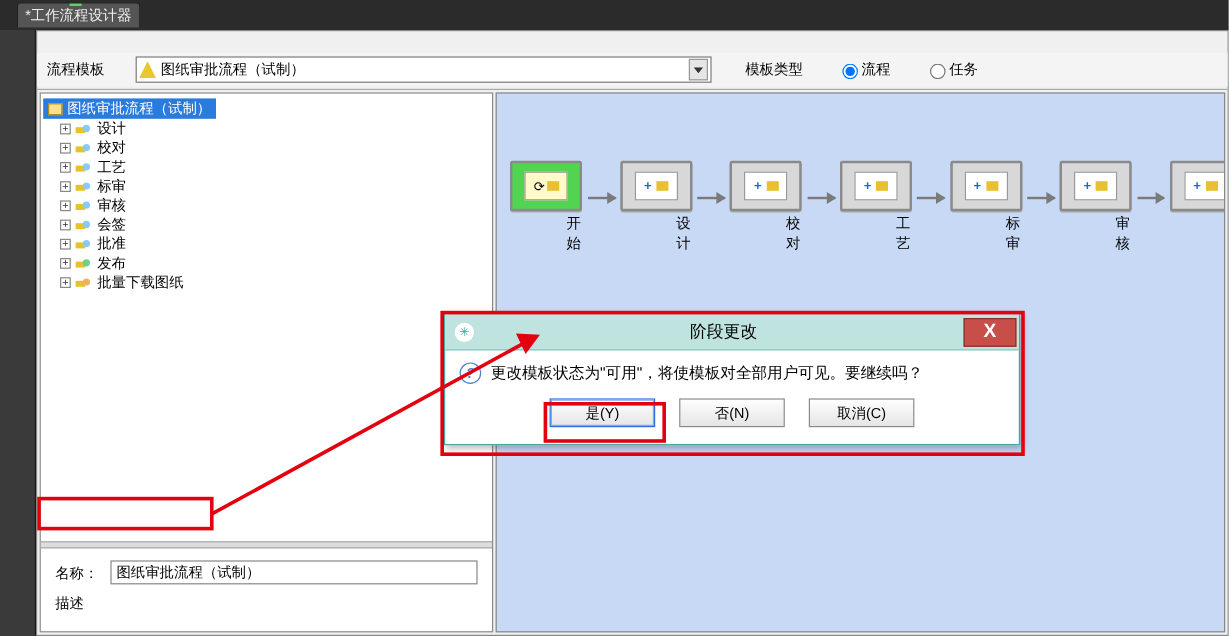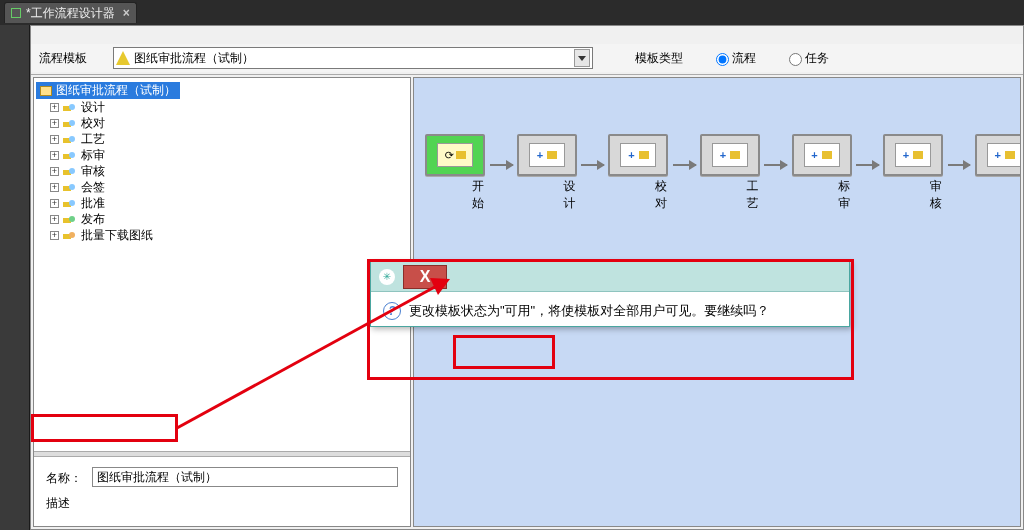--- a/index.html
+++ b/index.html
@@ -16,24 +16,24 @@
   
   .outer-top {
     position: absolute; left:0; top:0; width:1024px; height:25px;
     background:#2b2b2b;
   }
   .outer-left {
     position: absolute; left:0; top:25px; width:30px; height:505px;
     background:#3a3a3a; border-right:1px solid #1a1a1a;
   }
   .tab {
-    position:absolute; left:4px; top:2px; height:21px;
+    position:absolute; left:14px; top:2px; height:21px;
     background:#555; border:1px solid #222; border-bottom:none;
     display:flex; align-items:center; padding:0 6px; color:#eee;
-    border-top-left-radius:3px; border-top-right-radius:3px;
+    border-top-left-radius:3px; border-top-right-radius:3px;flex-direction:column;
   }
   .tab .tab-icon {
     width:10px; height:10px; border:1px solid #6c6; margin-right:5px;
   }
   .tab .close { margin-left:8px; font-weight:bold; color:#ccc; cursor:default;}
   .main-area {
     position:absolute; left:30px; top:25px; right:0; bottom:0;
     background:#f0f0f0; border:1px solid #888;
   }
   
@@ -52,21 +52,21 @@
   }
   .combo-template .ico {
     width:14px;height:14px;display:inline-block;margin-right:4px;
     background:#e7c92f; position:relative; clip-path:polygon(50% 0,100% 100%,0 100%);
   }
   .combo-template .txt { flex:1; }
   .combo-template .dd {
     width:16px;height:18px;background:#e6e6e6;border:1px solid #999;
     display:flex;align-items:center;justify-content:center;margin-left:3px;
   }
-  .type-lbl { margin-left:22px; }
+  .type-lbl { margin-left:8px; }
   .radio { margin-left:8px; display:inline-flex; align-items:center;}
   .radio input{margin-right:3px;}
 
   
   .body-area {
     position:absolute; left:0; top:48px; right:0; bottom:0;
     display:flex;
     border-top:1px solid #aaa;
   }
   .left-pane {
@@ -356,25 +356,31 @@
             <div class="node-label">会签</div>
           </div>
         </div>
     </div>
   </div>
 </div>
 
 <div class="dialog">
   <div class="dialog-title">
     <span class="dicon">✳</span>
+    <span class="dtitle">阶段更改</span>
     <span class="dclose">X</span>
   </div>
   <div class="dialog-body">
     <span class="qicon">?</span>
     <div class="dialog-msg">更改模板状态为"可用"，将使模板对全部用户可见。要继续吗？</div>
+  </div>
+  <div class="dialog-buttons">
+    <div class="dbtn focus">是(Y)</div>
+    <div class="dbtn">否(N)</div>
+    <div class="dbtn">取消(C)</div>
   </div>
 </div>
 
 <div class="redbox rb1"></div>
 <div class="redbox rb2"></div>
 <div class="redbox rb3"></div>
 <svg class="red-arrow-svg" viewBox="0 0 294 168">
   <line x1="5" y1="163" x2="270" y2="18" stroke="#e3000f" stroke-width="3"></line>
   <polygon points="278,14 258,13 266,30" fill="#e3000f"></polygon>
 </svg>

